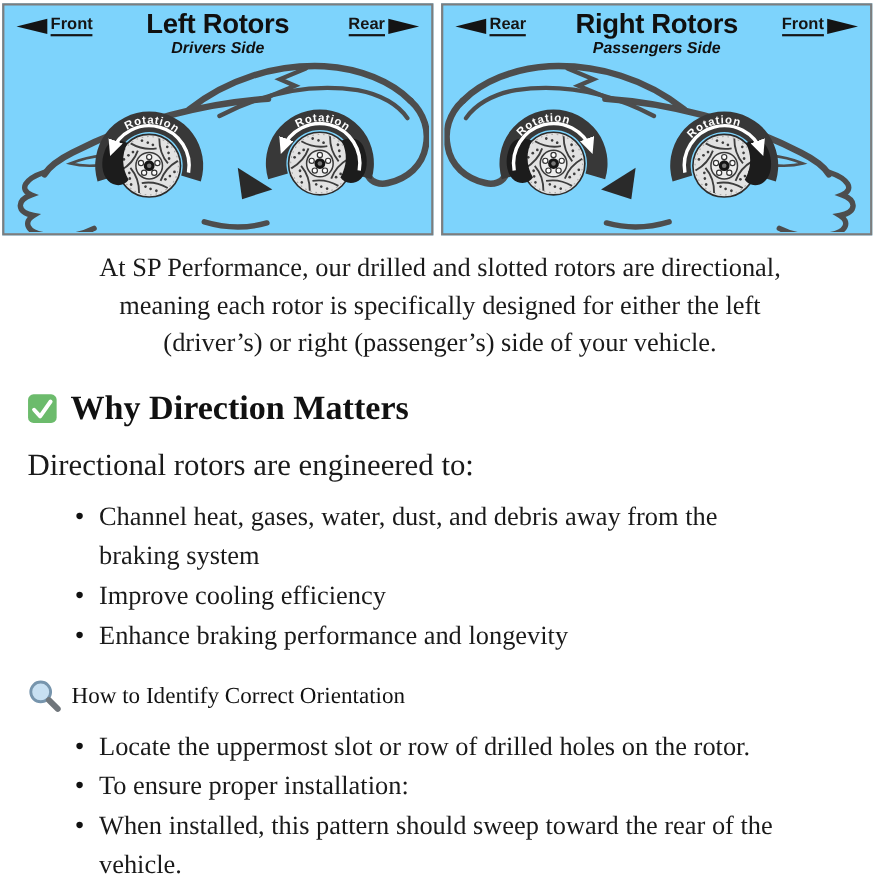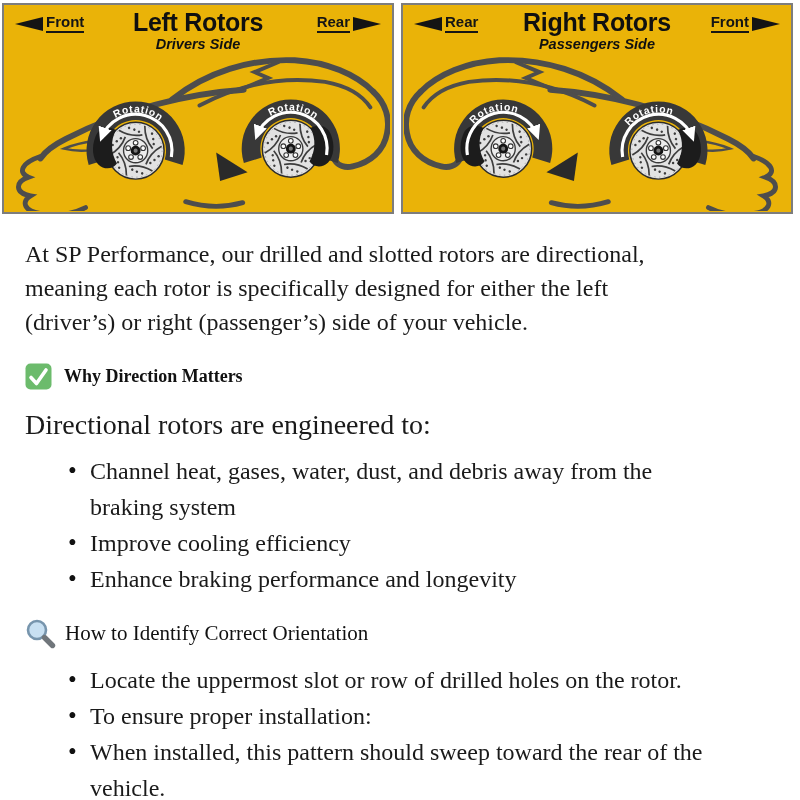--- a/index.html
+++ b/index.html
@@ -5,21 +5,21 @@
   html,body { margin:0; padding:0; }
   body {
     width:800px; height:800px; background:#ffffff; overflow:hidden;
     font-family:"Liberation Serif", serif; color:#171717;
   }
 
   
   .figure { display:flex; gap:7px; padding:3px 2px 0 2px; }
   .panel {
     position:relative; width:392px; height:211px; box-sizing:border-box;
-    border:2px solid #7d7d7d; background:#eab308;
+    border:2px solid #7d7d7d; background:#7dd3fc;
   }
   .panel-header { position:absolute; top:0; left:0; right:0; height:48px; }
   .dir {
     position:absolute; top:9px; display:flex; align-items:center; gap:1px;
     font-family:"Liberation Sans", sans-serif; font-weight:bold; font-size:15px; color:#151515;
   }
   .dir-left  { left:9px; }
   .dir-right { right:9px; }
   .dir-label { border-bottom:2.5px solid #151515; padding-bottom:1px; line-height:16px; }
   .dir svg { display:block; }
@@ -27,25 +27,25 @@
     position:absolute; left:0; right:0; top:4px; text-align:center;
     font-family:"Liberation Sans", sans-serif; color:#101010;
   }
   .panel-title { font-size:25px; font-weight:bold; line-height:27px; letter-spacing:-0.3px; }
   .panel-subtitle { font-size:14.5px; font-weight:bold; font-style:italic; line-height:16px; }
   .car { position:absolute; left:1px; top:46px; width:385px; height:160px; }
 
   
   .article { padding:0 25px 0 25px; }
   .intro {
-    margin-top:23px; font-size:24px; line-height:34px; white-space:pre-line; color:#1a1a1a;
+    margin-top:13px; font-size:24px; line-height:34px; white-space:pre-line; color:#1a1a1a;text-align:center;
   }
   .sec-heading {
     display:flex; align-items:center; gap:12px; margin-top:19px;
-    font-size:18px; font-weight:bold; color:#111;
+    font-size:31px; font-weight:bold; color:#111;
   }
   .sec-heading.normal { font-weight:normal; margin-top:21px; gap:9px; font-size:21px; }
   .sec-heading svg { display:block; flex:0 0 auto; }
   .lead { margin-top:20px; font-size:28px; line-height:30px; color:#1a1a1a; }
   ul.blist { list-style:none; margin:13px 0 0 0; padding:0 0 0 42px; }
   ul.blist li {
     position:relative; padding-left:23px; font-size:24px; line-height:36px;
     white-space:pre-line; color:#1a1a1a;
   }
   ul.blist li::before {

